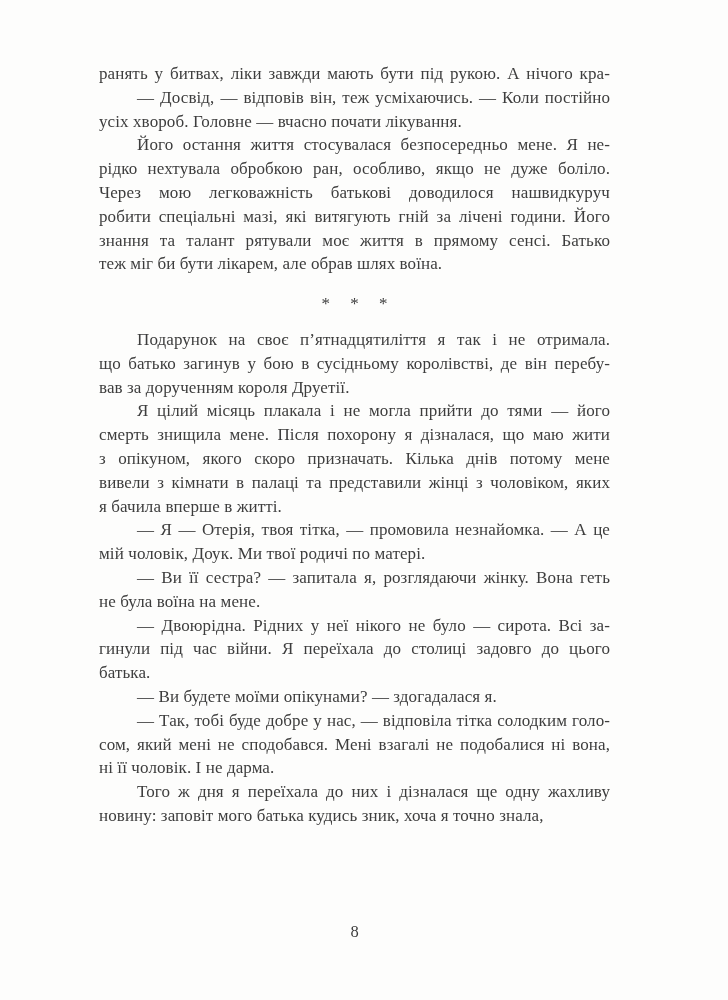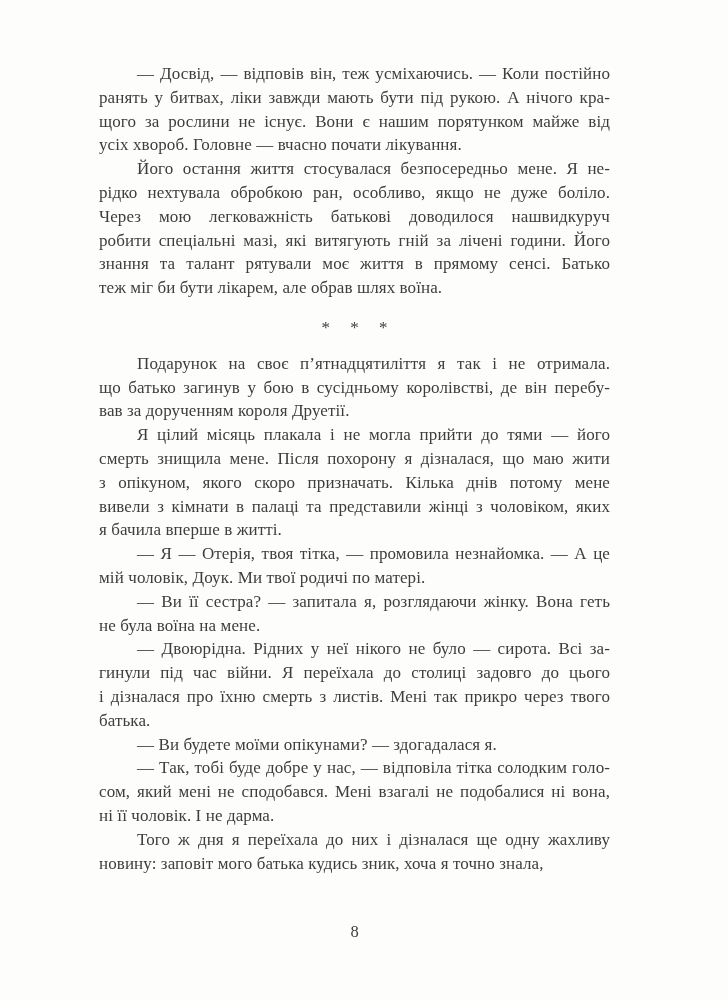--- a/index.html
+++ b/index.html
@@ -56,23 +56,22 @@
     line-height: 24px;
     color: #3d3d3d;
   }
 </style>
 </head>
 <body>
 
 <div class="page">
   <div class="text-block" id="text-block">
       <div class="paragraph">
+        <div class="line">ранять у битвах, ліки завжди мають бути під рукою. А нічого кра-</div>
         <div class="line first">— Досвід, — відповів він, теж усміхаючись. — Коли постійно</div>
-        <div class="line">ранять у битвах, ліки завжди мають бути під рукою. А нічого кра-</div>
-        <div class="line">щого за рослини не існує. Вони є нашим порятунком майже від</div>
         <div class="line last">усіх хвороб. Головне — вчасно почати лікування.</div>
       </div>
       <div class="paragraph">
         <div class="line first">Його остання життя стосувалася безпосередньо мене. Я не-</div>
         <div class="line">рідко нехтувала обробкою ран, особливо, якщо не дуже боліло.</div>
         <div class="line">Через мою легковажність батькові доводилося нашвидкуруч</div>
         <div class="line">робити спеціальні мазі, які витягують гній за лічені години. Його</div>
         <div class="line">знання та талант рятували моє життя в прямому сенсі. Батько</div>
         <div class="line last">теж міг би бути лікарем, але обрав шлях воїна.</div>
       </div>
@@ -93,21 +92,20 @@
         <div class="line first">— Я — Отерія, твоя тітка, — промовила незнайомка. — А це</div>
         <div class="line last">мій чоловік, Доук. Ми твої родичі по матері.</div>
       </div>
       <div class="paragraph">
         <div class="line first">— Ви її сестра? — запитала я, розглядаючи жінку. Вона геть</div>
         <div class="line last">не була воїна на мене.</div>
       </div>
       <div class="paragraph">
         <div class="line first">— Двоюрідна. Рідних у неї нікого не було — сирота. Всі за-</div>
         <div class="line">гинули під час війни. Я переїхала до столиці задовго до цього</div>
-        <div class="line">і дізналася про їхню смерть з листів. Мені так прикро через твого</div>
         <div class="line last">батька.</div>
       </div>
       <div class="paragraph">
         <div class="line first last">— Ви будете моїми опікунами? — здогадалася я.</div>
       </div>
       <div class="paragraph">
         <div class="line first">— Так, тобі буде добре у нас, — відповіла тітка солодким голо-</div>
         <div class="line">сом, який мені не сподобався. Мені взагалі не подобалися ні вона,</div>
         <div class="line last">ні її чоловік. І не дарма.</div>
       </div>

